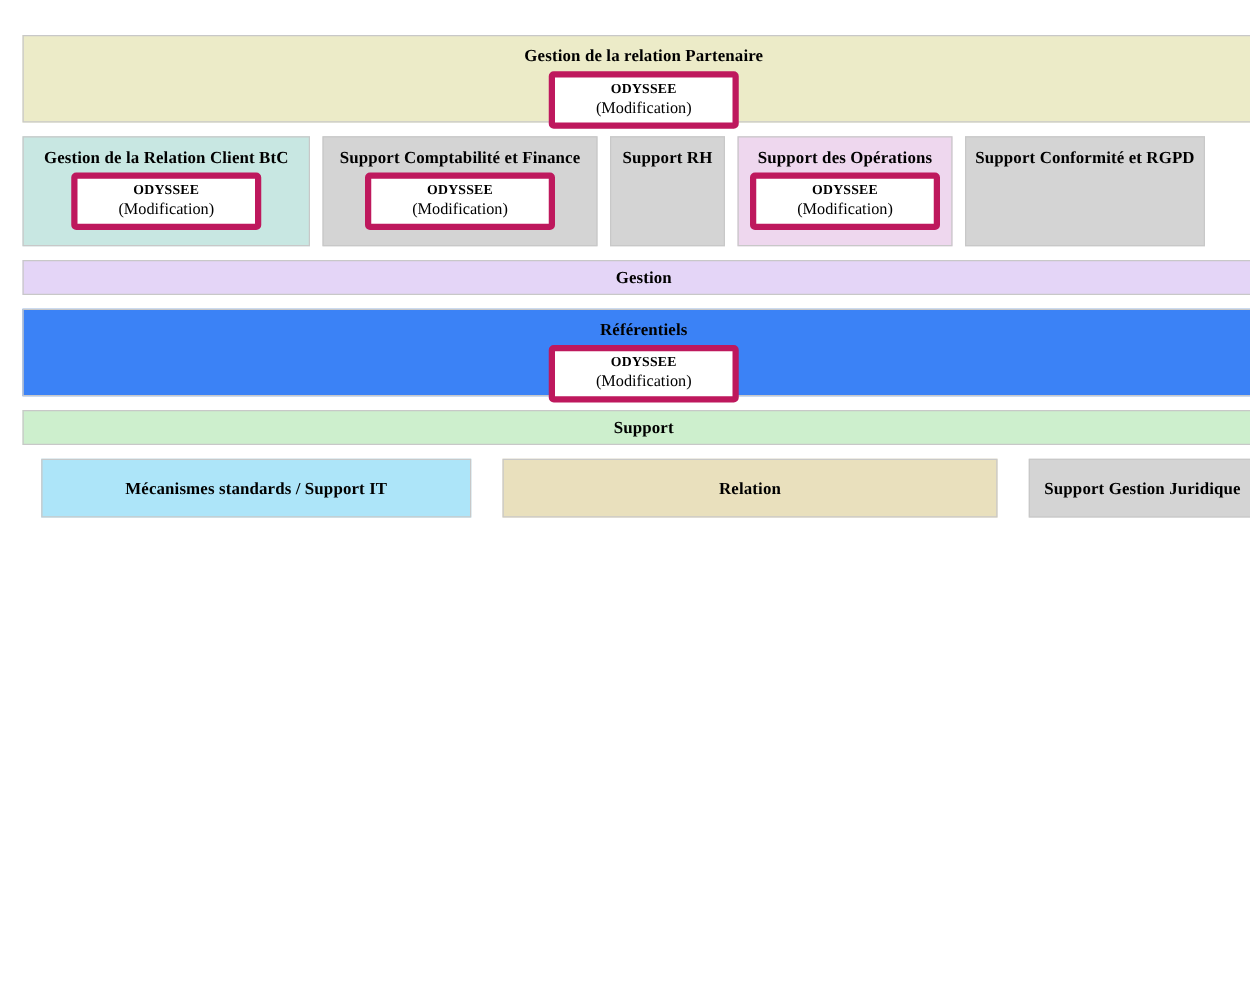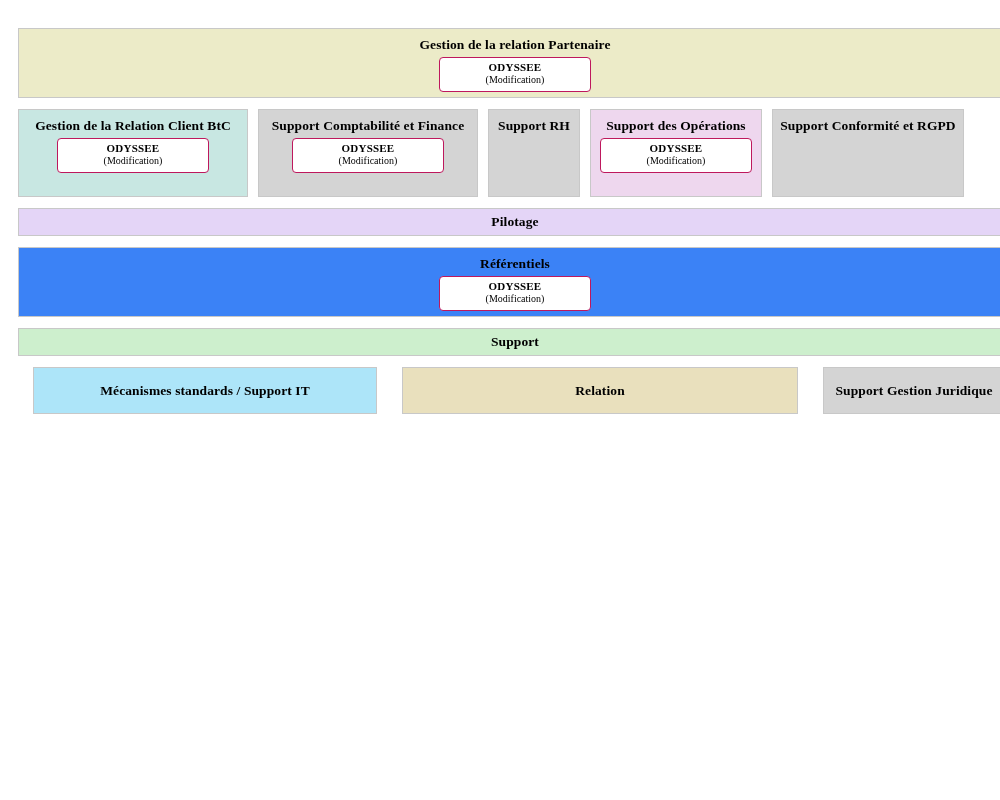--- a/index.html
+++ b/index.html
@@ -50,35 +50,35 @@
     width: 100%;
     margin-bottom: 11px;
   }
   .band-tall { height: 70px; }
   .band-short { height: 28px; padding-top: 5px; }
 
   
   .app-chip {
     box-sizing: border-box;
     background: #ffffff;
-    border: 1px solid #be185d;
+    border: 5px solid #be185d;
     border-radius: 4px;
     width: 152px;
     padding: 3px 4px 4px 4px;
     text-align: center;
     margin-top: 4px;
   }
   .app-chip .app-name {
     font-weight: bold;
     font-size: 11px;
     line-height: 1.2;
     letter-spacing: 0.2px;
   }
   .app-chip .app-state {
-    font-size: 10px;
+    font-size: 13px;
     line-height: 1.25;
   }
 
   
   .row {
     display: flex;
     width: 100%;
     margin-bottom: 11px;
   }
   .row > .block { margin-right: 10px; }
@@ -136,21 +136,21 @@
         </div>
       </div>
 
       <div class="block" style="background:#d4d4d4; width:192px;">
         <div class="block-title">Support Conformité et RGPD</div>
       </div>
 
     </div>
 
     <div class="block band band-short" style="background:#e4d5f7;">
-      <div class="block-title">Pilotage</div>
+      <div class="block-title">Gestion</div>
     </div>
 
     <div class="block band band-tall" style="background:#3b82f6;">
       <div class="block-title">Référentiels</div>
       <div class="app-chip">
         <div class="app-name">ODYSSEE</div>
         <div class="app-state">(Modification)</div>
       </div>
     </div>
 

